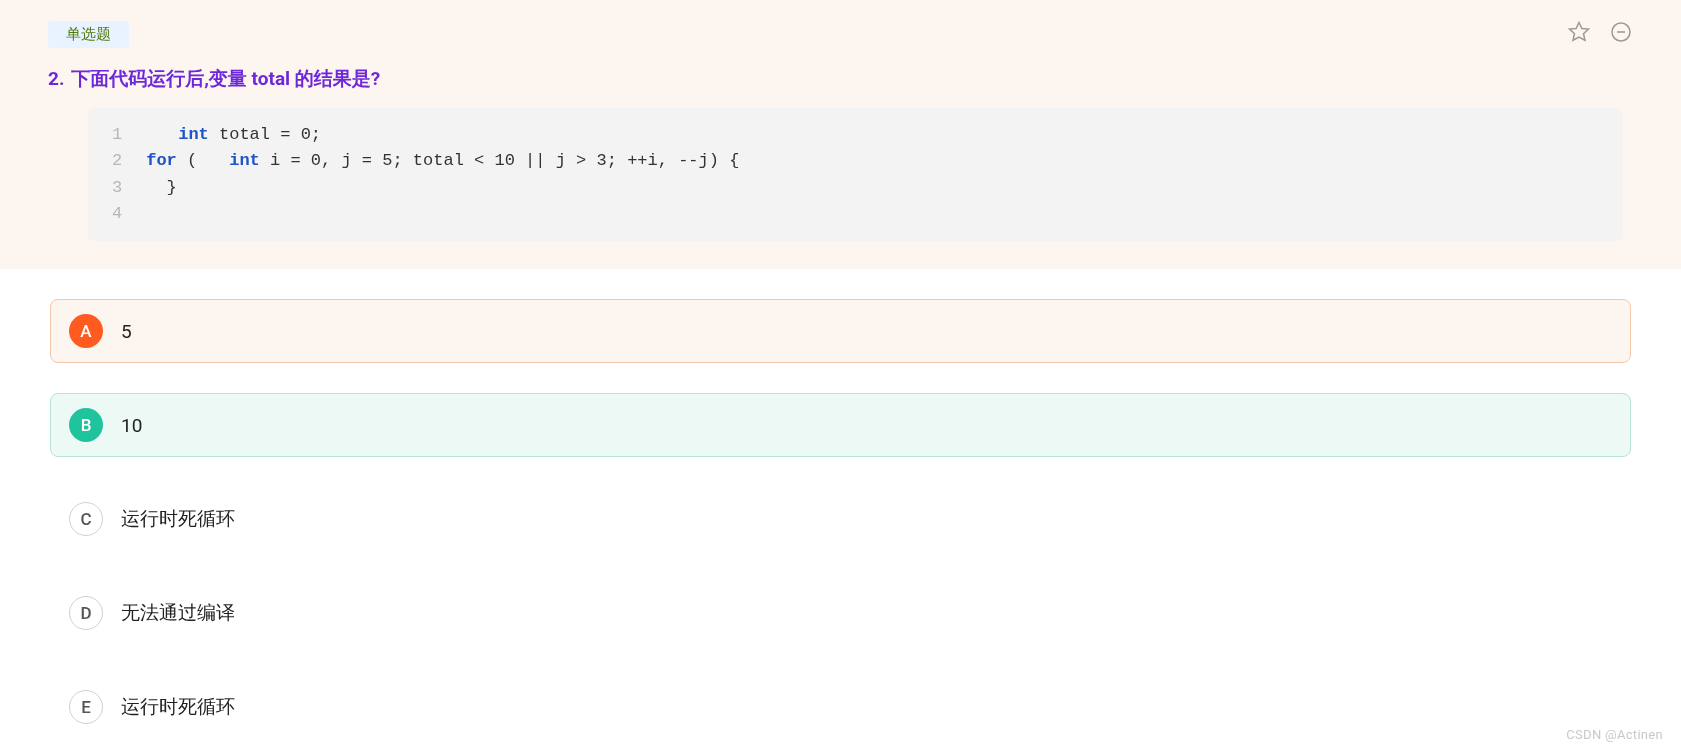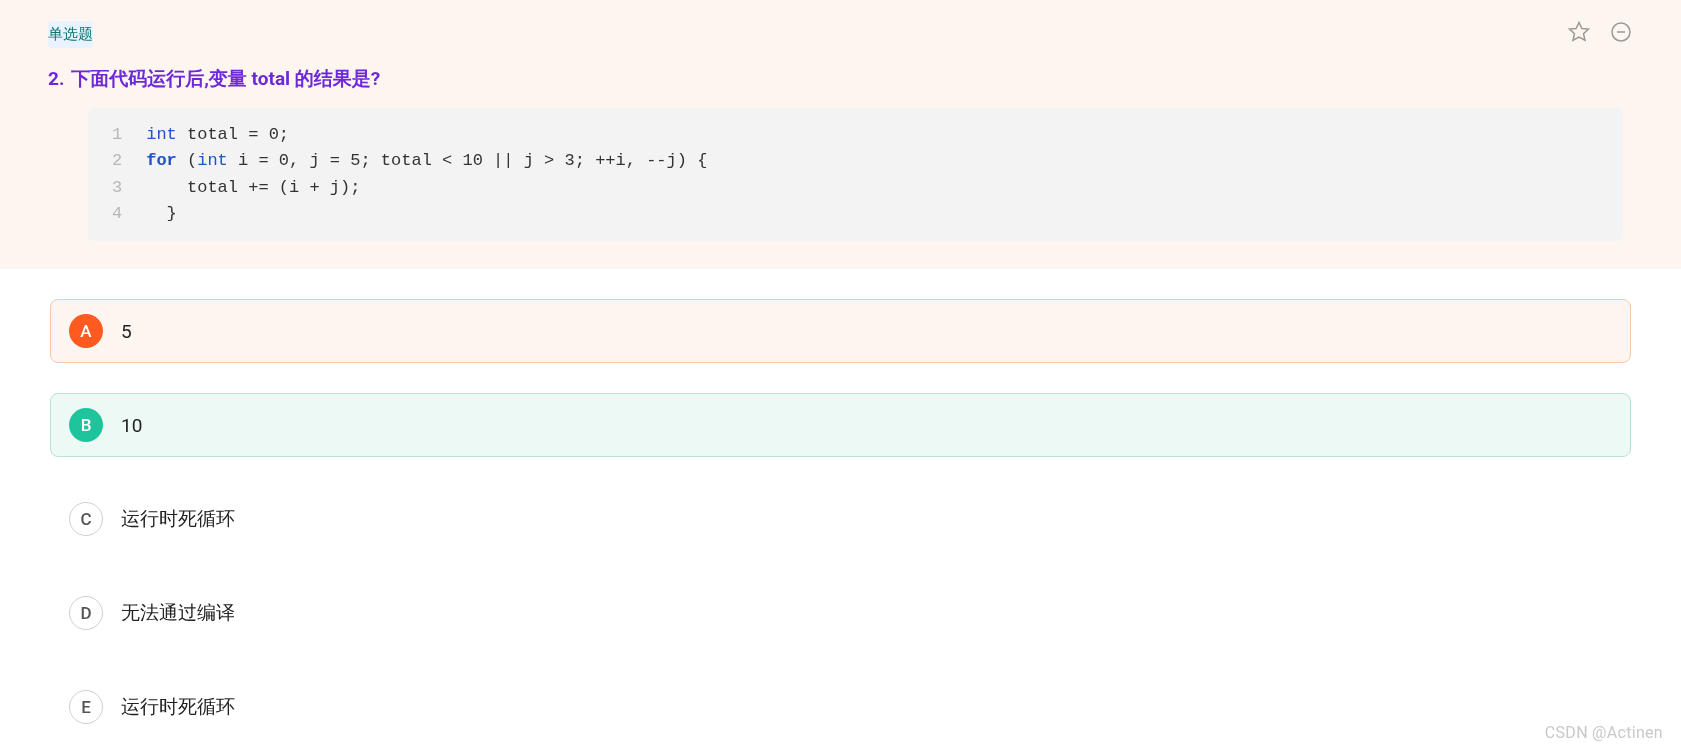--- a/index.html
+++ b/index.html
@@ -17,23 +17,23 @@
   }
   .tag-row {
     display: flex;
     align-items: center;
     justify-content: space-between;
     margin-bottom: 18px;
   }
   .tag {
     display: inline-block;
     background: #e8f3ff;
-    color: #0f766e;
+    color: #4d7c0f;
     font-size: 15px;
-    padding: 4px 0;
+    padding: 4px 18px;
     border-radius: 4px;
   }
   .top-icons {
     display: flex;
     gap: 18px;
     align-items: center;
   }
   .top-icons svg { width: 24px; height: 24px; stroke: #999; fill: none; stroke-width: 1.5; }
   .question-title {
     font-size: 19px;
@@ -56,21 +56,21 @@
   .gutter {
     color: #b7b7b7;
     text-align: right;
     padding: 0 24px 0 24px;
     user-select: none;
   }
   .gutter div { height: 1.55em; }
   .code-lines { color:#333; }
   .code-lines div { height:1.55em; white-space: pre; }
   .kw { color: #1e54c5; font-weight: 600; text-align: right; }
-  .ty { color: #1e54c5; font-weight: 400; }
+  .ty { color: #1e54c5; font-weight: 700; margin-left: 32px; }
   .num-lit { color: #333; }
 
   .answers {
     padding: 0 50px 40px 50px;
   }
   .option {
     display: flex;
     align-items: center;
     gap: 18px;
     padding: 14px 18px;
@@ -101,21 +101,21 @@
   }
   .badge.wrong { background: #ff5a1f; color: #fff; }
   .badge.right { background: #1fc49c; color: #fff; }
   .option-text { font-size: 19px; color: #222; }
 
   .watermark {
     position: fixed;
     right: 18px;
     bottom: 12px;
     color: #c9c9c9;
-    font-size: 16px;
+    font-size: 13px;
     letter-spacing: .3px;
   }
 </style>
 </head>
 <body>
 
 <div class="question-card">
   <div class="tag-row">
     <span class="tag">单选题</span>
     <div class="top-icons">
@@ -141,21 +141,20 @@
   <div class="code-block">
     <div class="gutter">
       <div>1</div>
       <div>2</div>
       <div>3</div>
       <div>4</div>
     </div>
     <div class="code-lines">
       <div><span class="ty">int</span> total = <span class="num-lit">0</span>;</div>
       <div><span class="kw">for</span> (<span class="ty">int</span> i = <span class="num-lit">0</span>, j = <span class="num-lit">5</span>; total &lt; <span class="num-lit">10</span> || j &gt; <span class="num-lit">3</span>; ++i, --j) {</div>
-      <div>    total += (i + j);</div>
       <div>  }</div>
     </div>
   </div>
 </div>
 
 <div class="answers">
 
   <div class="option selected-wrong">
     <div class="badge wrong">A</div>
     <div class="option-text">5</div>

